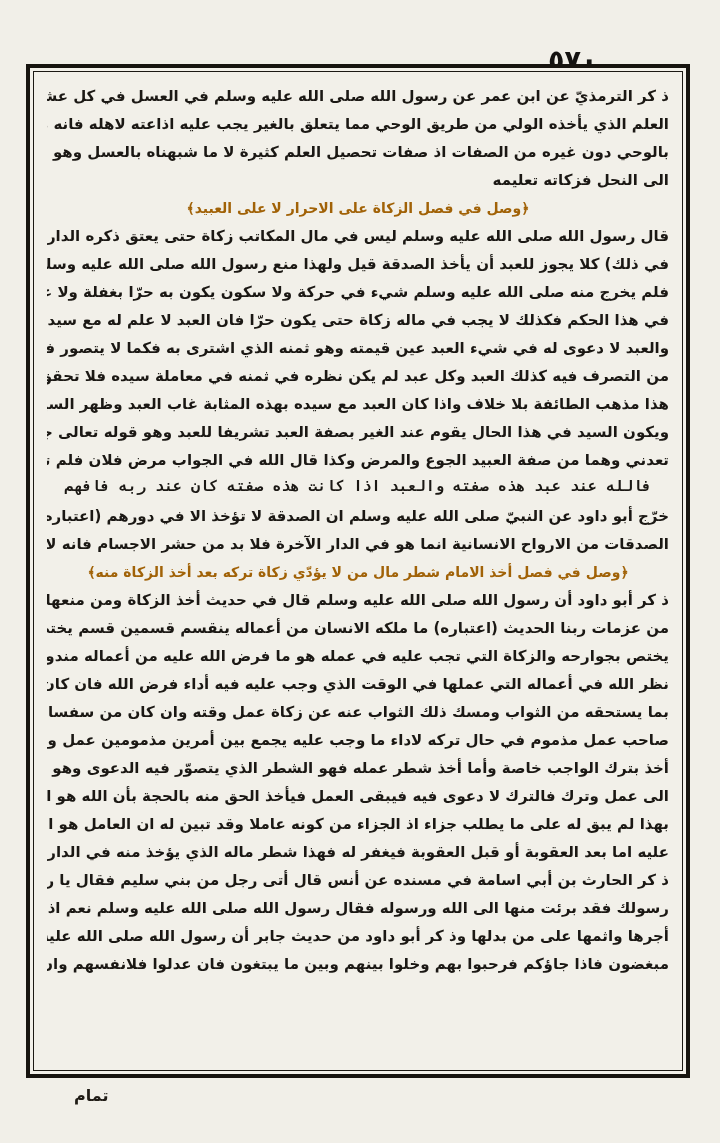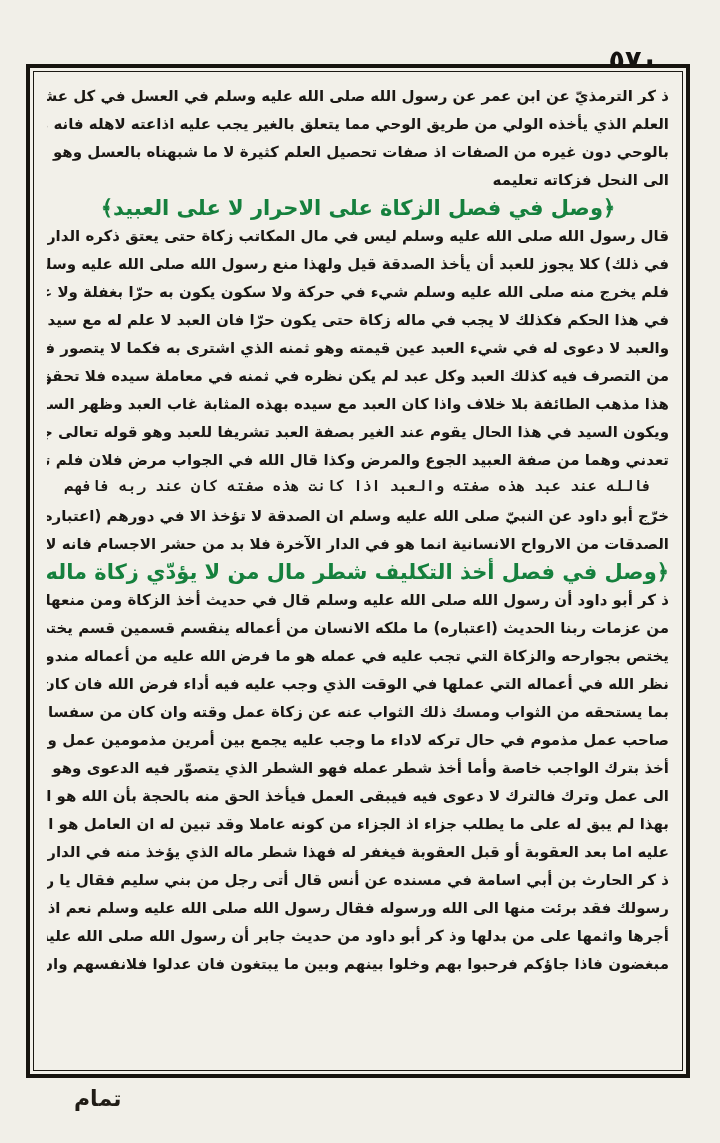--- a/index.html
+++ b/index.html
@@ -4,21 +4,21 @@
 <style>
   html,body{margin:0;padding:0;}
   body{
     width:720px;height:1143px;position:relative;overflow:hidden;
     background:#f1efe8;
     font-family:"DejaVu Sans",sans-serif;
     color:#1b1814;
   }
   .page-number{
     position:absolute;top:44px;right:62px;width:110px;
-    text-align:right;font-size:27px;font-weight:bold;color:#141210;
+    text-align:left;font-size:27px;font-weight:bold;color:#141210;
     letter-spacing:2px;
   }
   .frame{
     position:absolute;left:26px;top:64px;width:664px;height:1014px;
     border:4px solid #17140f;box-sizing:border-box;background:#f2f0e9;
   }
   .frame-inner{
     position:absolute;inset:3px;border:1.6px solid #1c1913;
   }
   .text-body{
@@ -27,26 +27,26 @@
   }
   .line{
     font-size:15px;font-weight:700;line-height:28px;height:28px;
     white-space:nowrap;overflow:hidden;
     text-align:justify;text-align-last:justify;
     color:#1b1814;
   }
   .line.end{text-align-last:right;}
   .line.center-last{text-align-last:center;font-family:Liberation Mono, monospace;}
   .heading{
-    font-size:21px;font-weight:700;line-height:28px;height:28px;
-    text-align:center;white-space:nowrap;overflow:hidden;color:#15803d;
+    font-size:14px;font-weight:700;line-height:28px;height:28px;
+    text-align:center;white-space:nowrap;overflow:hidden;color:#a16207;
   }
   .catchword{
     position:absolute;left:74px;top:1086px;
-    font-size:22px;font-weight:bold;color:#201c16;direction:rtl;
+    font-size:16px;font-weight:bold;color:#201c16;direction:rtl;
   }
 </style>
 </head>
 <body>
 
 <div class="page-number">٥٧٠</div>
 
 <div class="frame">
   <div class="frame-inner">
     <div class="text-body" id="text-body">
@@ -60,21 +60,21 @@
         <div class="line">فلم يخرج منه صلى الله عليه وسلم شيء في حركة ولا سكون يكون به حرّا بغفلة ولا غير غفلة جملة واحدة واجتبى آله عناية به</div>
         <div class="line">في هذا الحكم فكذلك لا يجب في ماله زكاة حتى يكون حرّا فان العبد لا علم له مع سيده وعلة الزكاة على الحر دعوى الملك</div>
         <div class="line">والعبد لا دعوى له في شيء العبد عين قيمته وهو ثمنه الذي اشترى به فكما لا يتصور في ثمنه دعوى ولا اباية فيما يديره السيد</div>
         <div class="line">من التصرف فيه كذلك العبد وكل عبد لم يكن نظره في ثمنه في معاملة سيده فلا تحقق له في عبوديته ولا معرفة له بنفسه</div>
         <div class="line">هذا مذهب الطائفة بلا خلاف واذا كان العبد مع سيده بهذه المثابة غاب العبد وظهر السيد فان أصل الظهور الدعوى</div>
         <div class="line">ويكون السيد في هذا الحال يقوم عند الغير بصفة العبد تشريفا للعبد وهو قوله تعالى جعت فلم تطعمني ومرضت فلم</div>
         <div class="line">تعدني وهما من صفة العبيد الجوع والمرض وكذا قال الله في الجواب مرض فلان فلم تعده فلو عدته لوجدتني عنده</div>
         <div class="line center-last">فالله عند عبد هذه صفته والعبد اذا كانت هذه صفته كان عند ربه فافهم</div>
         <div class="line">خرّج أبو داود عن النبيّ صلى الله عليه وسلم ان الصدقة لا تؤخذ الا في دورهم (اعتباره) دار الانسان جسمه وأخذ</div>
         <div class="line">الصدقات من الارواح الانسانية انما هو في الدار الآخرة فلا بد من حشر الاجسام فانه لا تؤخذ الصدقات ممن وجبت</div>
-        <div class="heading">﴿وصل في فصل أخذ التكليف شطر مال من لا يؤدّي زكاة ماله بعد أخذ الزكاة منه﴾</div>
+        <div class="heading">﴿وصل في فصل أخذ الامام شطر مال من لا يؤدّي زكاة تركه بعد أخذ الزكاة منه﴾</div>
         <div class="line">ذ كر أبو داود أن رسول الله صلى الله عليه وسلم قال في حديث أخذ الزكاة ومن منعها فانا آخذها وشطر ماله عزمة</div>
         <div class="line">من عزمات ربنا الحديث (اعتباره) ما ملكه الانسان من أعماله ينقسم قسمين قسم يختص بنفسه وقسم</div>
         <div class="line">يختص بجوارحه والزكاة التي تجب عليه في عمله هو ما فرض الله عليه من أعماله مندوبها ومباحها فاذا لم يؤدّ زكاة ماله</div>
         <div class="line">نظر الله في أعماله التي عملها في الوقت الذي وجب عليه فيه أداء فرض الله فان كان من مكارم الاخلاق لم يجازه عليها</div>
         <div class="line">بما يستحقه من الثواب ومسك ذلك الثواب عنه عن زكاة عمل وقته وان كان من سفسافها ضاعف عليه الوزر فانه</div>
         <div class="line">صاحب عمل مذموم في حال تركه لاداء ما وجب عليه يجمع بين أمرين مذمومين عمل وترك وان كان في فعل مباح</div>
         <div class="line">أخذ بترك الواجب خاصة وأما أخذ شطر عمله فهو الشطر الذي يتصوّر فيه الدعوى وهو العمل فان التكليف ينقسم</div>
         <div class="line">الى عمل وترك فالترك لا دعوى فيه فيبقى العمل فيأخذ الحق منه بالحجة بأن الله هو الفاعل لذلك العمل فاذا كوشف</div>
         <div class="line">بهذا لم يبق له على ما يطلب جزاء اذ الجزاء من كونه عاملا وقد تبين له ان العامل هو الله فيبقى في الحيرة الى ان يمنّ الله</div>
         <div class="line end">عليه اما بعد العقوبة أو قبل العقوبة فيغفر له فهذا شطر ماله الذي يؤخذ منه في الدار الآخرة حيث يتصوّر الحساب</div>

